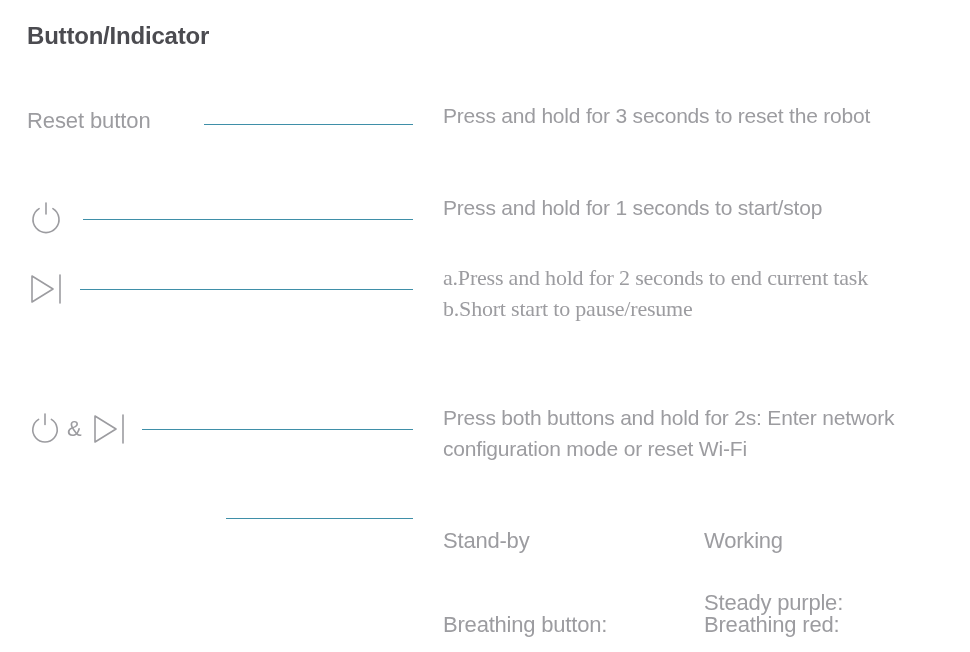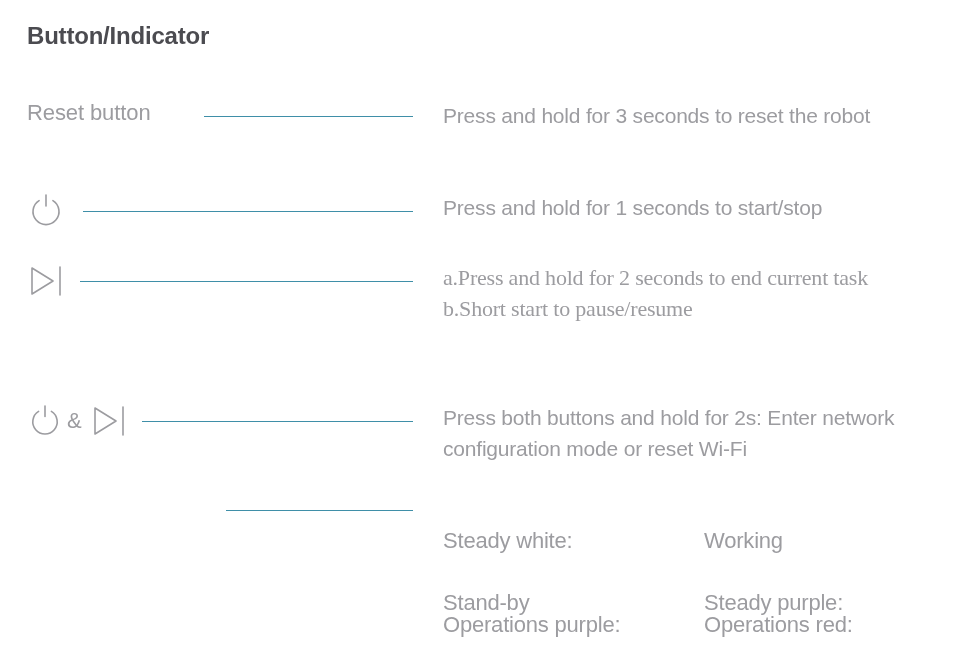--- a/index.html
+++ b/index.html
@@ -44,21 +44,21 @@
 
   
   .row {
     position: absolute;
     left: 0;
     width: 970px;
   }
   .cell-left {
     position: absolute;
     left: 19px;
-    top: 0;
+    top: 8px;
     width: 400px;
     height: 100%;
   }
   .cell-right {
     position: absolute;
     left: 435px;
     top: 0;
     width: 532px;
   }
 
@@ -210,36 +210,35 @@
   </div>
 
   <div class="row" id="row-loop">
     <div class="cell-left">
       <div class="connector" style="left:199px; top:16px; width:187px;"></div>
     </div>
     <div class="cell-right">
       <div class="ind-grid">
 
         <div class="ind-cell ind-c0 ind-r0">
-          <div>Steady white:</div>
           <div>Stand-by</div>
         </div>
 
         <div class="ind-cell ind-c1 ind-r0">
           <div>Working</div>
           <div>Steady purple:</div>
         </div>
 
         <div class="ind-cell ind-c0 ind-r1">
-          <div>Operations purple:</div>
+          <div>Breathing button:</div>
           
         </div>
 
         <div class="ind-cell ind-c1 ind-r1">
-          <div>Operations red:</div>
+          <div>Breathing red:</div>
           
         </div>
 
       </div>
     </div>
   </div>
 
 </div>
 
 </body></html>

